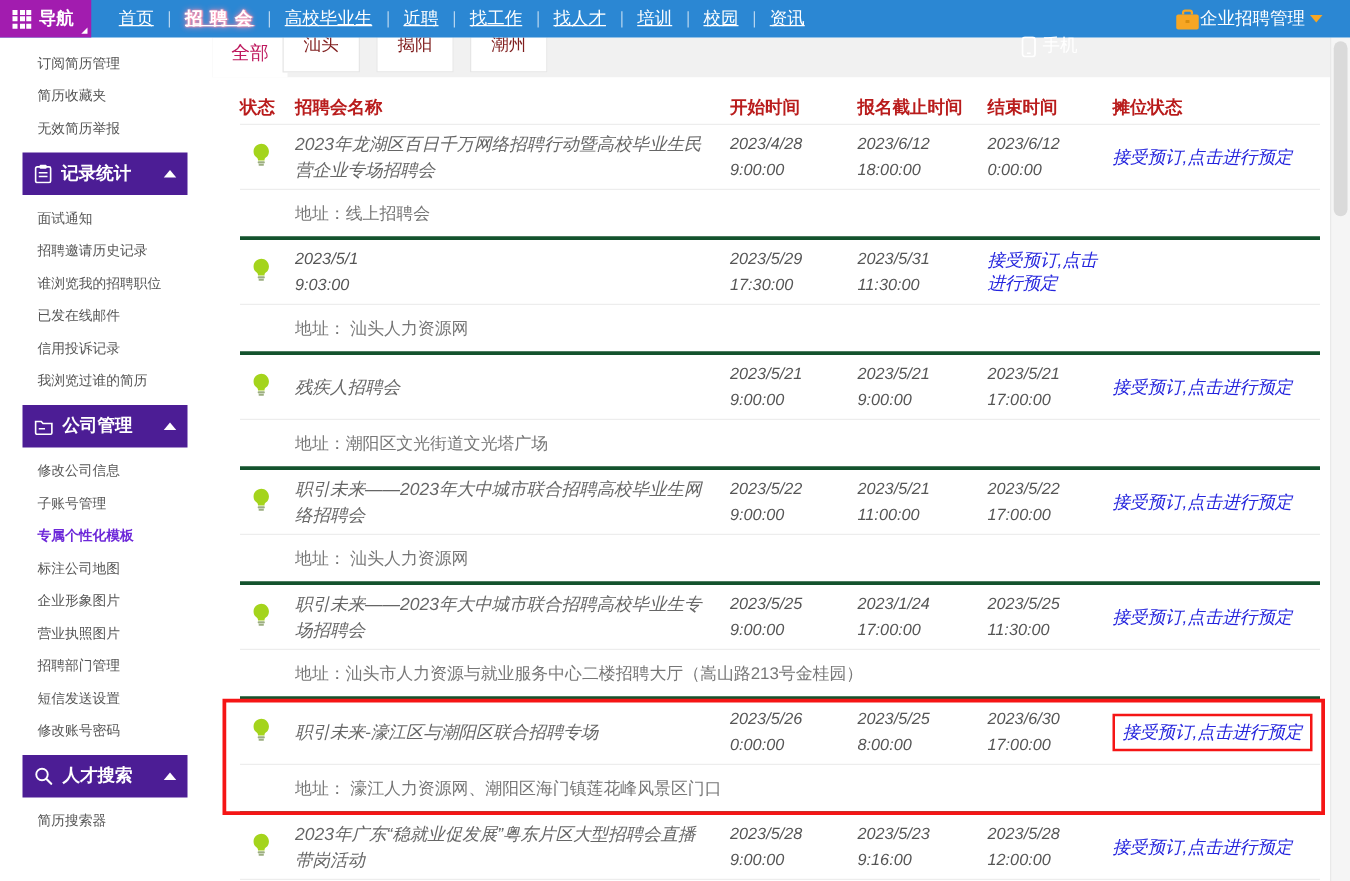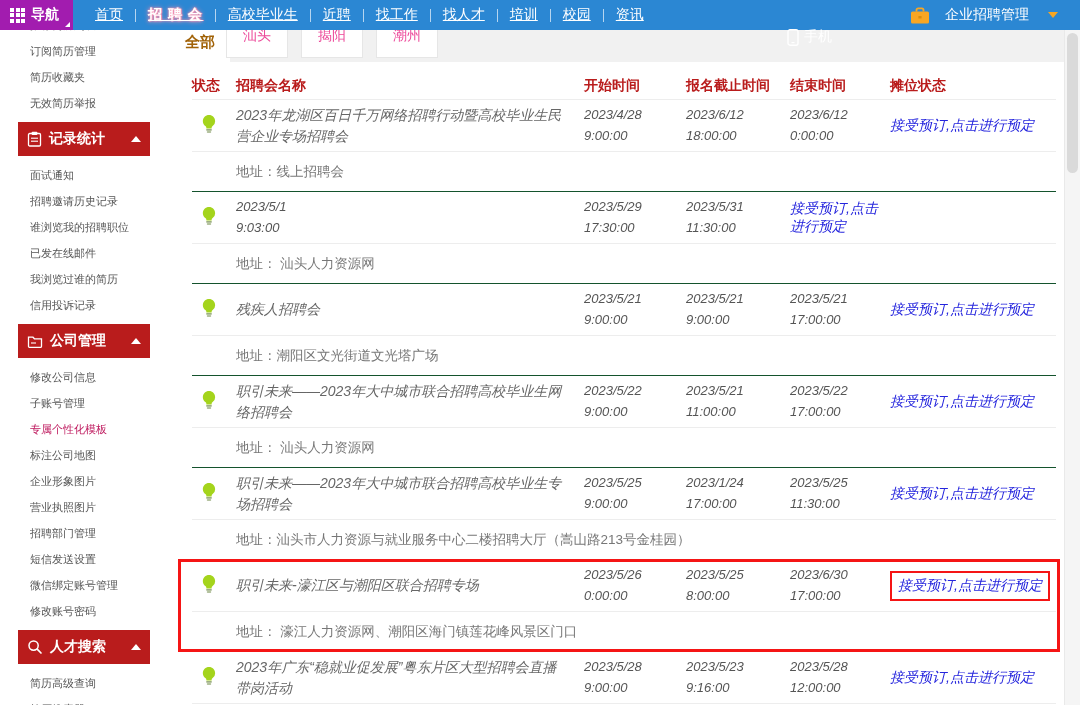--- a/index.html
+++ b/index.html
@@ -16,55 +16,55 @@
     border-left:5px solid transparent; border-bottom:5px solid #fff; }
   .grid-icon { display:grid; grid-template-columns:repeat(3,4px); grid-template-rows:repeat(3,4px); gap:1.5px; }
   .grid-icon i { background:#fff; }
   .nav-menu { display:flex; align-items:center; margin-left:10px; font-size:14px; }
   .nav-item { padding:0 12px; white-space:nowrap; cursor:pointer;text-decoration:underline; }
   .nav-item.active { font-weight:bold; letter-spacing:1px;
     text-shadow:0 0 5px #ff8fae, 0 0 2px #ff8fae, 1px 0 1px #ff9fba; }
   .nav-sep { width:1px; height:13px; background:rgba(255,255,255,.65); }
   .nav-right { margin-left:auto; display:flex; align-items:center; gap:8px; padding-right:22px; font-size:14px; }
   .phone-block { display:flex; align-items:center; gap:5px; margin-right:70px; cursor:pointer;margin-top:44px; }
-  .account-block { display:flex; align-items:center; gap:15px; cursor:pointer; }
+  .account-block { display:flex; align-items:center; gap:0; cursor:pointer; }
   .caret-down { width:0; height:0; border-left:5px solid transparent; border-right:5px solid transparent;
     border-top:6px solid #f7a623; margin-left:4px; }
 
   
   .sidebar { position:absolute; left:0; top:30px; width:170px; bottom:0; background:#fff; overflow:hidden; }
   .side-item { height:26px; line-height:26px; padding-left:30px; font-size:11px; color:#555;
     white-space:nowrap; cursor:pointer; }
-  .side-item.red { color:#be185d; font-weight:normal; }
+  .side-item.red { color:#6d28d9; font-weight:bold; }
   .side-group.first { margin-top:-18px; }
-  .section-bar { height:34px; margin:6px 20px 6px 18px; background:#b91c1c; color:#fff;
+  .section-bar { height:34px; margin:6px 20px 6px 18px; background:#4c1d95; color:#fff;
     display:flex; align-items:center; padding:0 9px; gap:7px; cursor:pointer; }
   .section-bar .label { font-size:14px; font-weight:bold; flex:1; white-space:nowrap; }
   .section-bar .up { width:0; height:0; border-left:5px solid transparent; border-right:5px solid transparent;
     border-bottom:6px solid #fff; }
 
   
   .tabstrip { position:absolute; left:170px; top:30px; right:16px; height:32px;
     background:#f1f1f1; overflow:hidden; }
   .tab-all { position:absolute; left:0; top:0; width:60px; height:32px; background:#fff;
-    color:#a16207; font-size:15px; font-weight:bold; display:flex; align-items:flex-start;
+    color:#be185d; font-size:15px; font-weight:normal; display:flex; align-items:flex-start;
     justify-content:center; padding-top:3px; cursor:pointer; }
   .tab-city { position:absolute; top:-16px; height:44px; width:62px; background:#fff;
-    border:1px solid #e6e6e6; color:#ec4899; font-size:14px; display:flex; align-items:center;
+    border:1px solid #e6e6e6; color:#7f1d1d; font-size:14px; display:flex; align-items:center;
     justify-content:center; cursor:pointer; }
   .content { position:absolute; left:170px; top:62px; right:16px; bottom:0; background:#fff; }
   .fairs { margin:10px 0 0 22px; width:864px; }
   .grid6 { display:grid; grid-template-columns:44px 348px 102px 104px 100px 166px; align-items:center; }
   .thead { height:28px; font-size:14px; font-weight:bold; color:#b91c1c; border-bottom:1px solid #ededed; }
   .row-main { min-height:52px; border-bottom:1px solid #ededed; font-size:14px; color:#666;font-style:italic; }
   .row-main .name { line-height:1.45; padding-right:14px; }
   .dt { font-size:13px; color:#555; line-height:1.55; }
   .booth-link { color:#2525dd; font-size:14px; cursor:pointer; text-decoration:none; }
   .row-addr { height:40px; display:flex; align-items:center; padding-left:44px;
-    font-size:13.5px; color:#777; border-bottom:1px solid #14532d; }
+    font-size:13.5px; color:#777; border-bottom:3px solid #14532d; }
   .bulb { width:22px; height:22px; margin-left:6px; }
   .pair { position:relative; }
   .red-frame { position:absolute; left:-14px; right:-4px; top:-1px; bottom:0;
     border:3px solid #f51515; pointer-events:none; z-index:5; }
   .boxed { border:2px solid #f51515; padding:4px 6px; margin:-6px 0; display:inline-block; }
 
   
   .scrollbar { position:absolute; right:0; top:30px; width:16px; bottom:0;
     background:#f5f5f5; border-left:1px solid #e9e9e9; }
   .scroll-thumb { margin:3px 2px; height:140px; background:#dadada; border-radius:6px; }
@@ -143,55 +143,53 @@
       <line x1="4" y1="10.2" x2="11" y2="10.2" stroke="#fff" stroke-width="1.1"></line>
     </svg>
     <span class="label">记录统计</span>
     <span class="up"></span>
   </div>
   <div class="side-group">
     <div class="side-item">面试通知</div>
     <div class="side-item">招聘邀请历史记录</div>
     <div class="side-item">谁浏览我的招聘职位</div>
     <div class="side-item">已发在线邮件</div>
+    <div class="side-item">信用投诉记录</div>
     <div class="side-item">我浏览过谁的简历</div>
-    <div class="side-item">信用投诉记录</div>
   </div>
 
   <div class="section-bar">
     <svg width="16" height="14" viewBox="0 0 16 14">
       <path d="M1.5 3.2 h4.5 l1.4 1.6 h7.1 v7.4 a1.2 1.2 0 0 1 -1.2 1.2 h-10.6 a1.2 1.2 0 0 1 -1.2 -1.2 z" fill="none" stroke="#fff" stroke-width="1.3"></path>
       <line x1="4" y1="9" x2="9" y2="9" stroke="#fff" stroke-width="1.1"></line>
     </svg>
     <span class="label">公司管理</span>
     <span class="up"></span>
   </div>
   <div class="side-group">
     <div class="side-item">修改公司信息</div>
     <div class="side-item">子账号管理</div>
     <div class="side-item red">专属个性化模板</div>
     <div class="side-item">标注公司地图</div>
     <div class="side-item">企业形象图片</div>
     <div class="side-item">营业执照图片</div>
     <div class="side-item">招聘部门管理</div>
     <div class="side-item">短信发送设置</div>
-    <div class="side-item">微信绑定账号管理</div>
     <div class="side-item">修改账号密码</div>
   </div>
 
   <div class="section-bar">
     <svg width="16" height="16" viewBox="0 0 16 16">
       <circle cx="6.6" cy="6.6" r="4.6" fill="none" stroke="#fff" stroke-width="1.5"></circle>
       <line x1="10.2" y1="10.2" x2="14" y2="14" stroke="#fff" stroke-width="1.7" stroke-linecap="round"></line>
     </svg>
     <span class="label">人才搜索</span>
     <span class="up"></span>
   </div>
   <div class="side-group">
-    <div class="side-item">简历高级查询</div>
     <div class="side-item">简历搜索器</div>
 
   </div>
 </div>
 
 <div class="tabstrip">
   <div class="tab-all">全部</div>
   <div class="tab-city" style="left:56px">汕头</div>
   <div class="tab-city" style="left:131px">揭阳</div>
   <div class="tab-city" style="left:206px">潮州</div>

